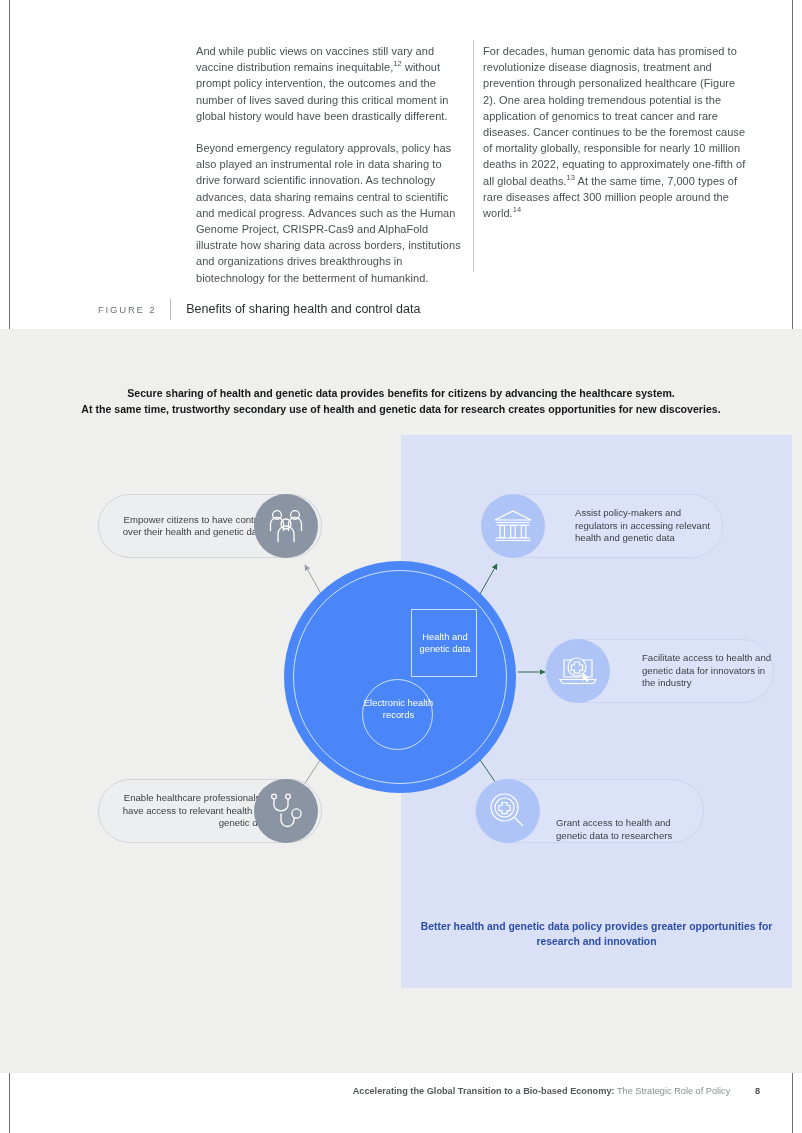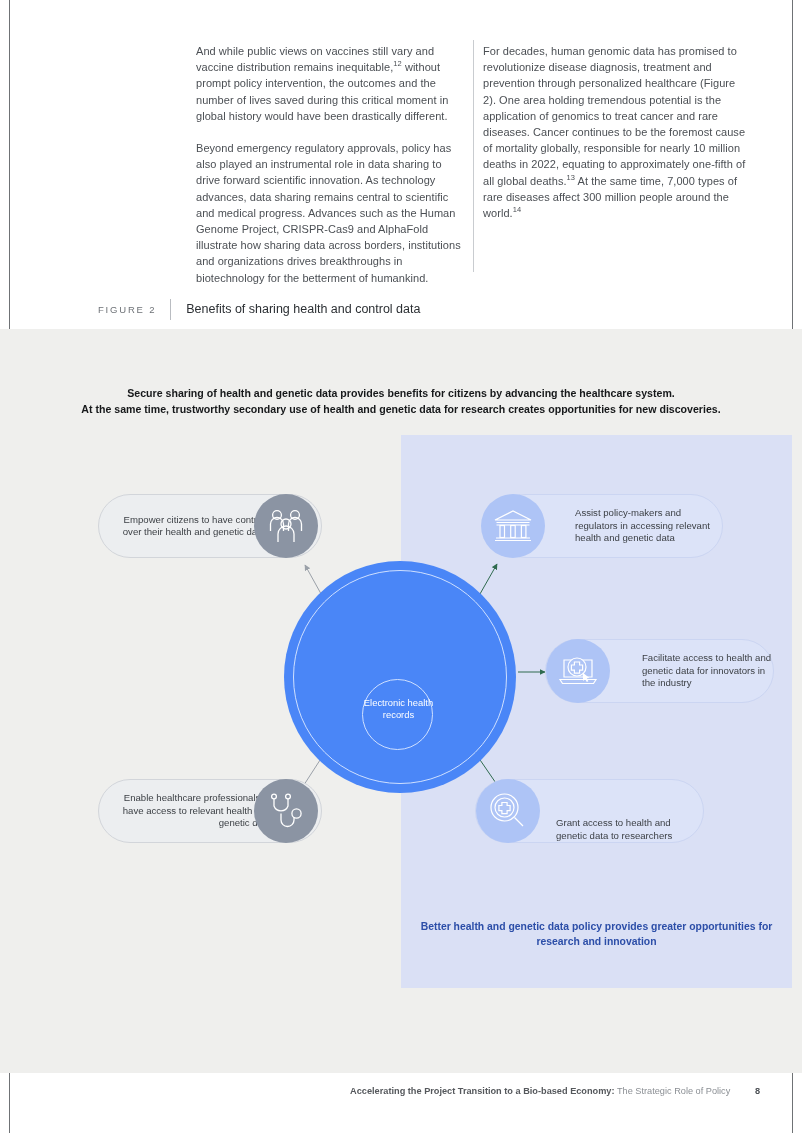--- a/index.html
+++ b/index.html
@@ -302,25 +302,28 @@
       <path d="M13.9 11.5 h5.2 v3 h3 v5.2 h-3 v3 h-5.2 v-3 h-3 V14.5 h3 z"></path>
       <path d="M26.5 26.5 L35 35"></path>
     </svg>
   </div>
 
   <div id="hub">
     <div class="hub-fill"></div>
     <div class="hub-ring"></div>
 
 
+    <div class="hub-shape-label" id="shape-sq">
+      <span class="lbl">Health and genetic data</span>
+    </div>
 
     <div class="hub-shape-label" id="shape-circ">
       <span class="lbl">Electronic health records</span>
     </div>
   </div>
 
   <div class="footer">
-    <b>Accelerating the Project Transition to a Bio-based Economy:</b>
+    <b>Accelerating the Global Transition to a Bio-based Economy:</b>
     <span>The Strategic Role of Policy</span>
     <span class="pg">8</span>
   </div>
 
 </div>
 
 </body></html>

